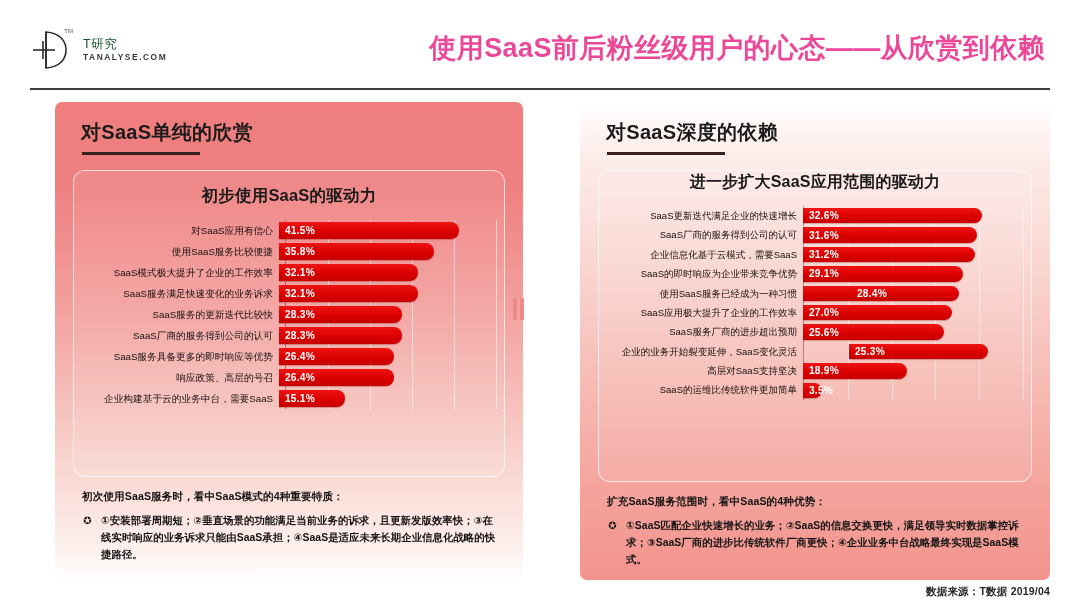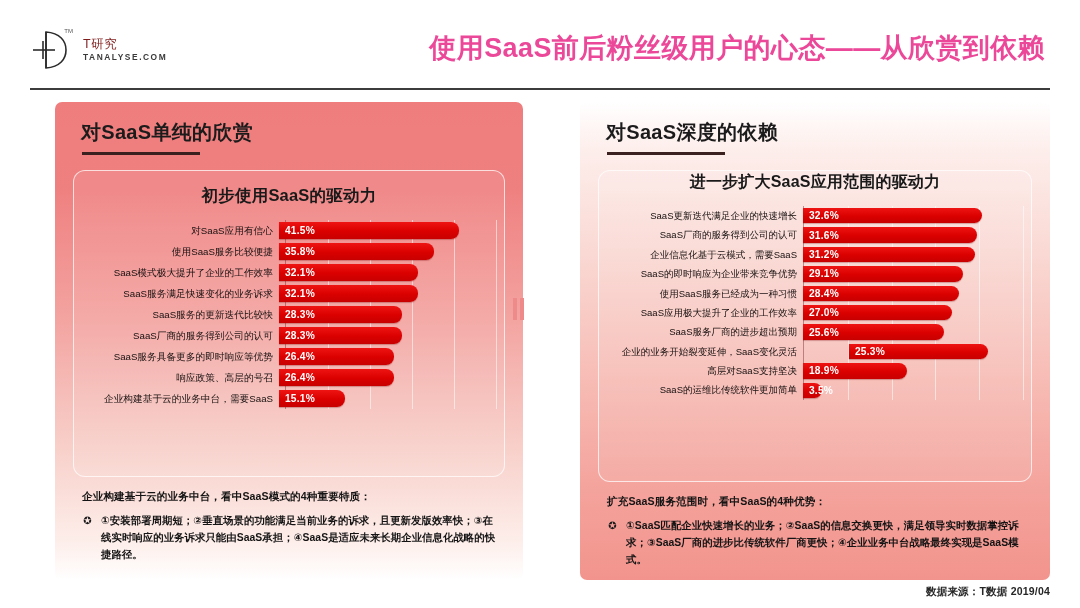--- a/index.html
+++ b/index.html
@@ -10,21 +10,21 @@
     overflow: hidden;
   }
   .page { position: relative; width: 1080px; height: 608px; background: #fff; }
 
   
   .header { position: absolute; left: 0; top: 0; width: 1080px; height: 88px; }
   .logo-wrap { position: absolute; left: 30px; top: 27px; display: flex; align-items: center; gap: 9px; }
   .logo-mark { width: 44px; height: 46px; position: relative; }
   .logo-tm { position: absolute; right: 1px; top: 1px; font-size: 6px; color: #555; }
   .logo-text { display: flex; flex-direction: column; justify-content: center; }
-  .logo-cn { font-size: 12.5px; color: #7f1d1d; letter-spacing: .5px; line-height: 1.15; font-weight: 400;}
+  .logo-cn { font-size: 12.5px; color: #14532d; letter-spacing: .5px; line-height: 1.15; font-weight: 400;}
   .logo-en { font-size: 8.4px; color: #3a3a3a; letter-spacing: 1.55px; line-height: 1.3; font-weight: bold; }
   .page-title {
     position: absolute; left: 0; top: 30px; width: 1045px;
     text-align: right;
     font-size: 27px; font-weight: bold; color: #ec4899;
     letter-spacing: .4px; white-space: nowrap;
   }
   .header-rule {
     position: absolute; left: 30px; top: 88px; width: 1020px; height: 2px;
     background: #3c3c3c;
@@ -242,21 +242,21 @@
             <div class="bar-track">
               <div class="bar" style="width: 30.2%;">
                 <span class="bar-value">15.1%</span>
               </div>
             </div>
           </div>
         </div>
     </div>
 
     <div class="note">
-      <div class="note-head">企业构建基于云的业务中台，看中SaaS模式的4种重要特质：</div>
+      <div class="note-head">初次使用SaaS服务时，看中SaaS模式的4种重要特质：</div>
       <div class="note-body">
         <span class="note-bullet">✪</span>
         <span class="note-text">①安装部署周期短；②垂直场景的功能满足当前业务的诉求，且更新发版效率快；③在线实时响应的业务诉求只能由SaaS承担；④SaaS是适应未来长期企业信息化战略的快捷路径。</span>
       </div>
     </div>
   </div>
 
   <div class="arrow">
     <div class="bar1"></div>
     <div class="bar2"></div>
@@ -307,21 +307,21 @@
             <div class="row-label">SaaS的即时响应为企业带来竞争优势</div>
             <div class="bar-track">
               <div class="bar" style="width: 72.75%;">
                 <span class="bar-value">29.1%</span>
               </div>
             </div>
           </div>
           <div class="row">
             <div class="row-label">使用SaaS服务已经成为一种习惯</div>
             <div class="bar-track">
-              <div class="bar" style="width: 71%;">
+              <div class="bar" style="width: 71%; padding-left: 48px;">
                 <span class="bar-value">28.4%</span>
               </div>
             </div>
           </div>
           <div class="row">
             <div class="row-label">SaaS应用极大提升了企业的工作效率</div>
             <div class="bar-track">
               <div class="bar" style="width: 67.5%;">
                 <span class="bar-value">27.0%</span>
               </div>

